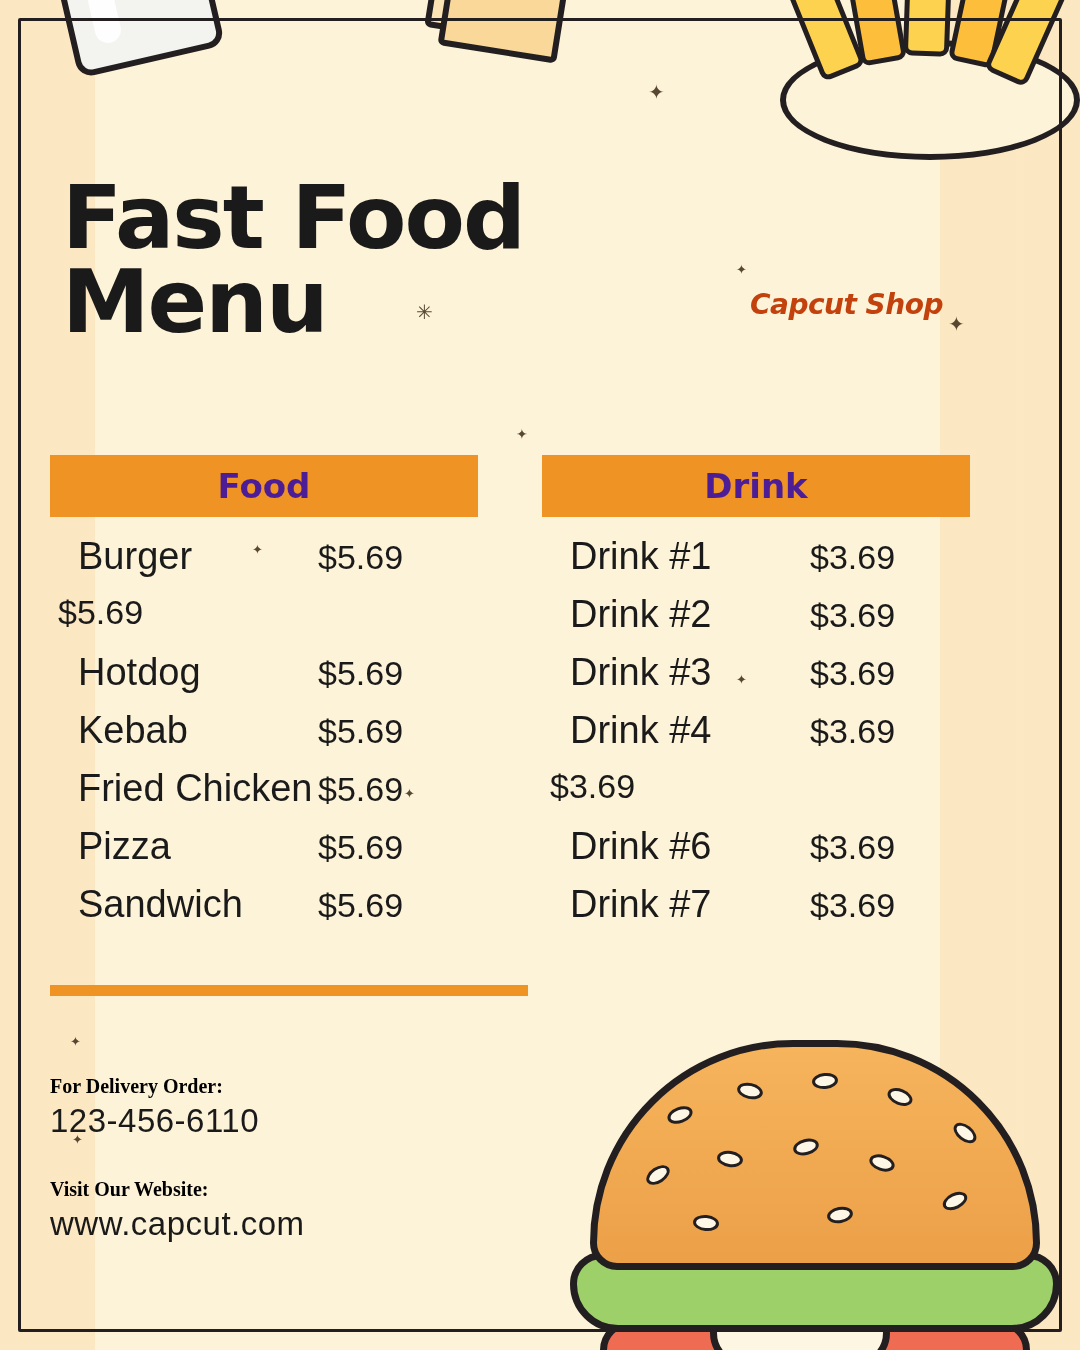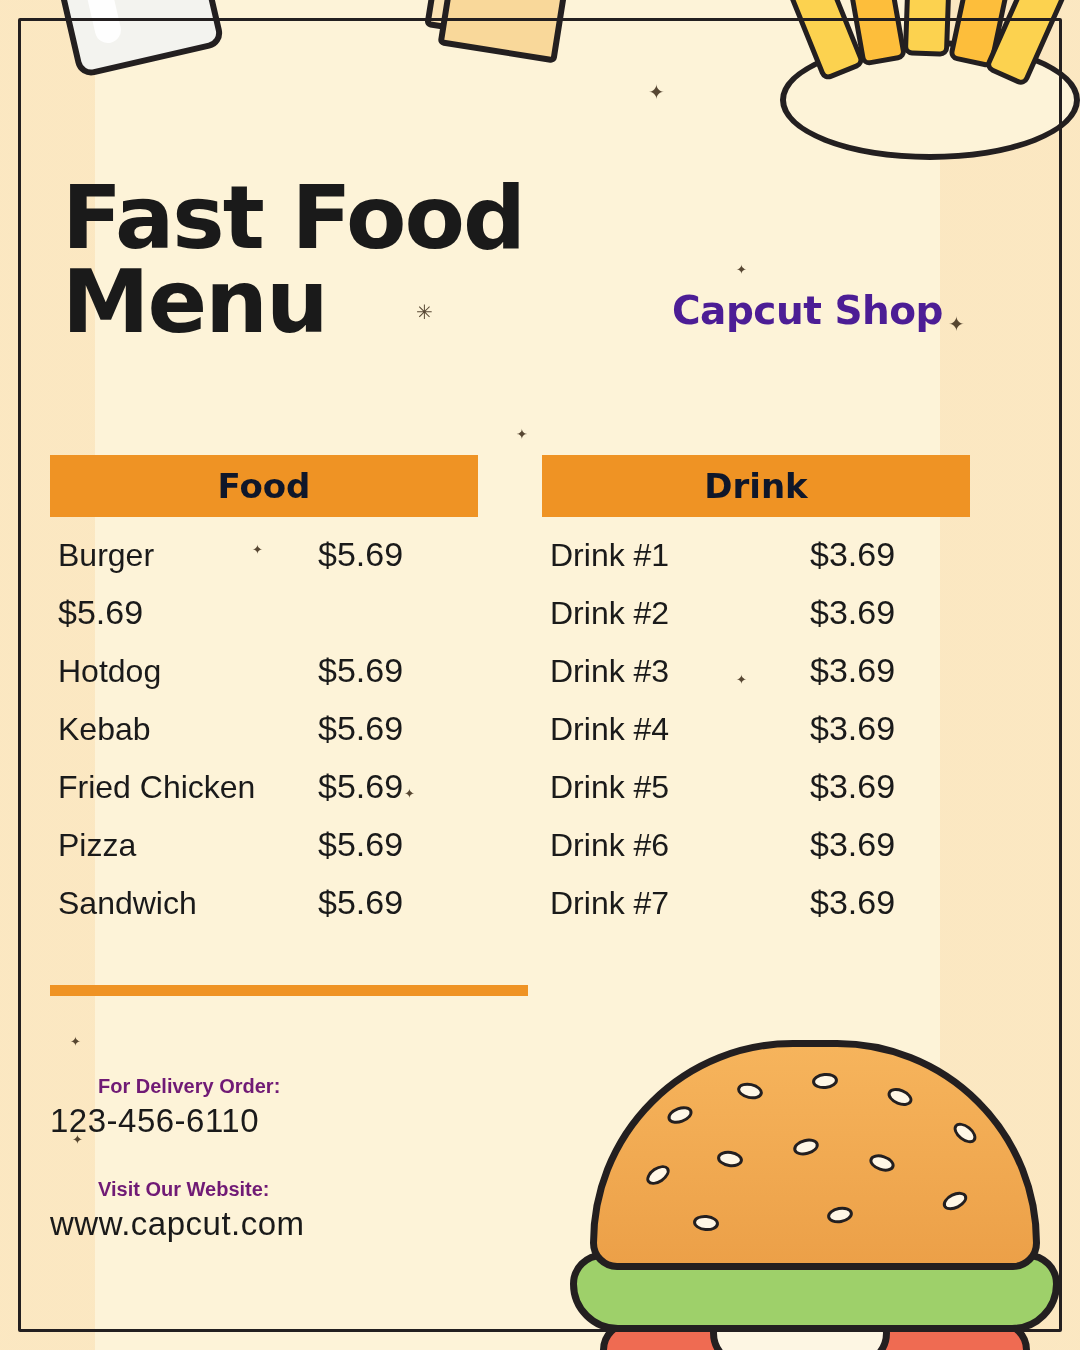--- a/index.html
+++ b/index.html
@@ -159,23 +159,24 @@
     white-space:pre-line;
   }
 
   .shop-block {
     position:absolute; right:137px; top:288px;
     text-align:center;
   }
   .shop-name {
     font-family:"DejaVu Sans", sans-serif;
     font-weight:700;
-    font-size:39px;
+    font-size:28px;
     letter-spacing:-0.5px;
-    color:#4c1d95;
+    color:#c2410c;
+    font-style:italic;
   }
   .shop-addr {
     font-family:"Liberation Sans", sans-serif;
     font-weight:700;
     font-size:21px;
     color:#1a1a1a;
     margin-top:4px;
   }
 
   .columns {
@@ -187,57 +188,57 @@
   .col { width:428px; }
   .col-head {
     background:#ef9324;
     height:62px;
     display:flex; align-items:center; justify-content:center;
   }
   .col-head span {
     font-family:"DejaVu Sans", sans-serif;
     font-weight:700;
     font-size:34px;
-    color:#0f172a;
+    color:#4c1d95;
     letter-spacing:0px;
   }
   .rows { margin-top:18px; }
   .row {
     display:flex;
     align-items:baseline;
     height:58px;
     padding:0 10px 0 8px;
   }
   .row .name {
     flex:1;
-    font-size:32px;
+    font-size:38px;
     color:#1a1a1a;
     font-family:"Liberation Sans", sans-serif;
+    margin-left:20px;
   }
   .row .price {
     width:150px;
     text-align:left;
     font-size:34px;
     color:#1a1a1a;
     font-family:"Liberation Sans", sans-serif;
   }
 
   .divider {
     position:absolute; left:50px; top:985px;
     width:478px; height:11px;
     background:#ef9324;
   }
 
   .footer { position:absolute; left:50px; top:1075px; }
   .footer .label {
-    font-family:Liberation Sans, sans-serif;
+    font-family:Liberation Serif, serif;
     font-weight:700;
     font-size:20px;
-    color:#701a75;
-    margin-left:48px;
+    color:#000000;
   }
   .footer .value {
     font-family:"Liberation Sans", sans-serif;
     font-size:33px;
     color:#1a1a1a;
     margin-top:4px;
     letter-spacing:0.5px;
   }
   .footer .gap { height:38px; }
 </style>
@@ -362,21 +363,20 @@
           </div>
           <div class="row">
             <span class="name">Drink #3</span>
             <span class="price">$3.69</span>
           </div>
           <div class="row">
             <span class="name">Drink #4</span>
             <span class="price">$3.69</span>
           </div>
           <div class="row">
-            <span class="name">Drink #5</span>
             <span class="price">$3.69</span>
           </div>
           <div class="row">
             <span class="name">Drink #6</span>
             <span class="price">$3.69</span>
           </div>
           <div class="row">
             <span class="name">Drink #7</span>
             <span class="price">$3.69</span>
           </div>

